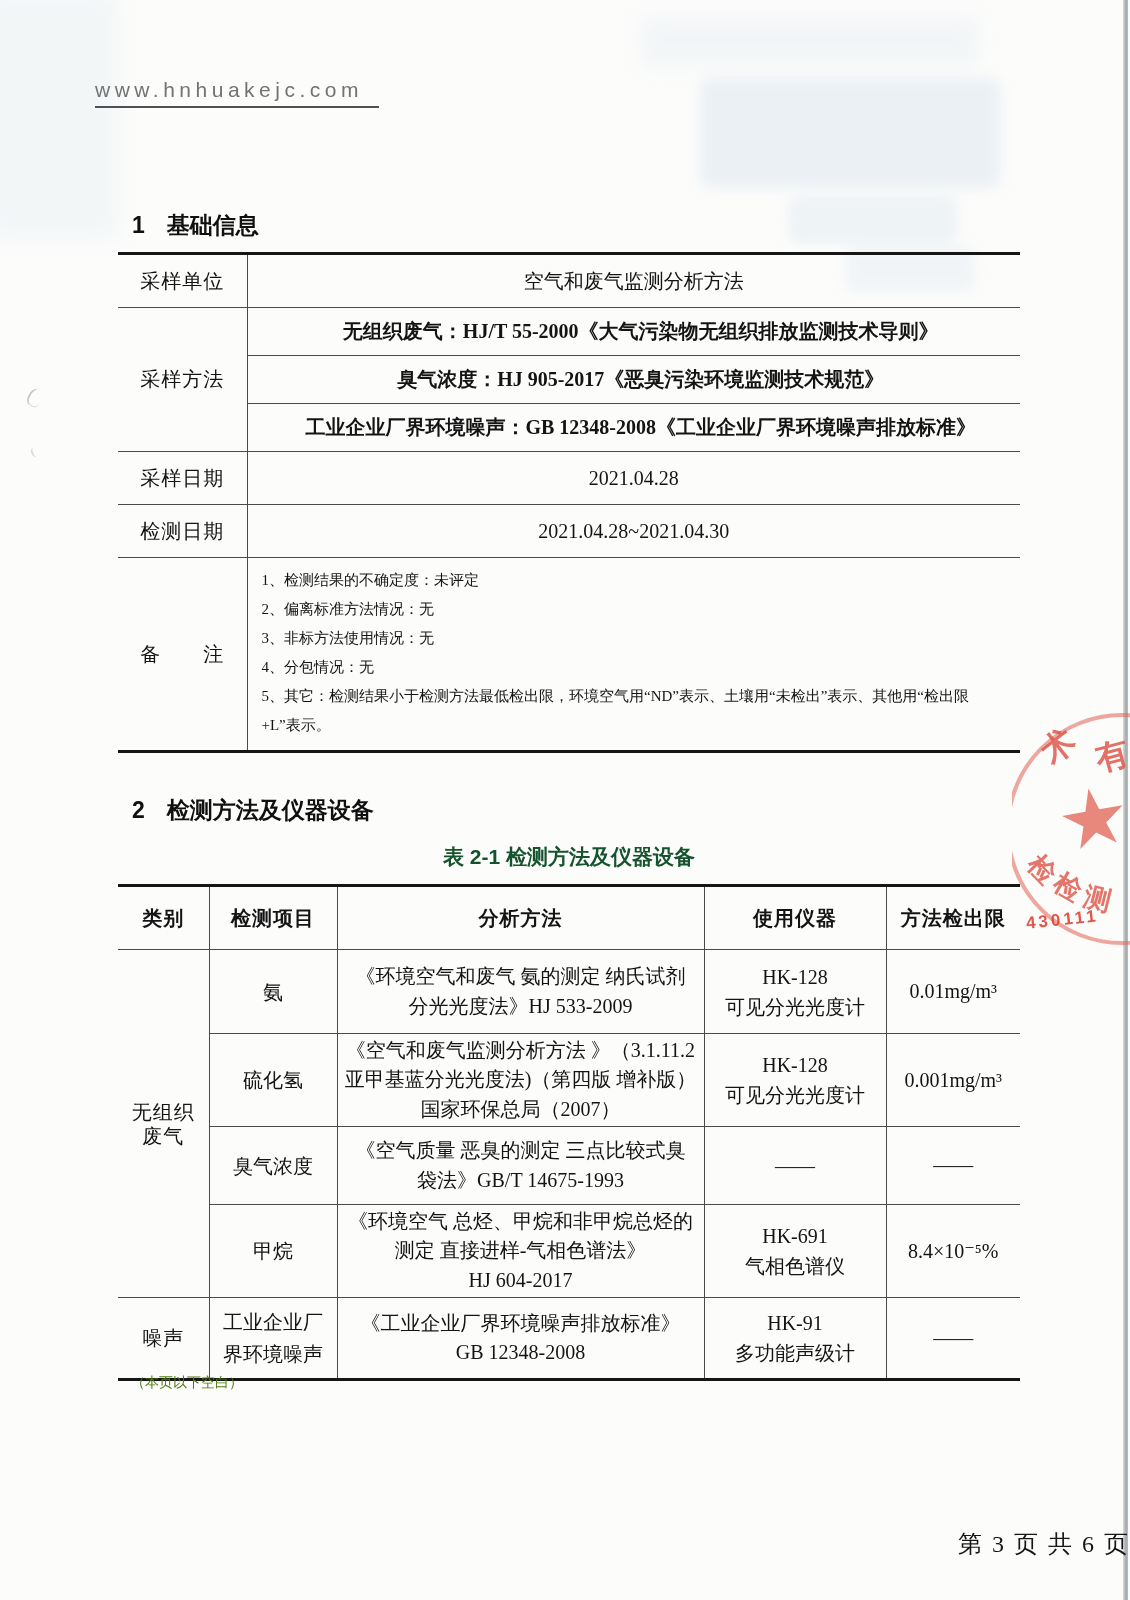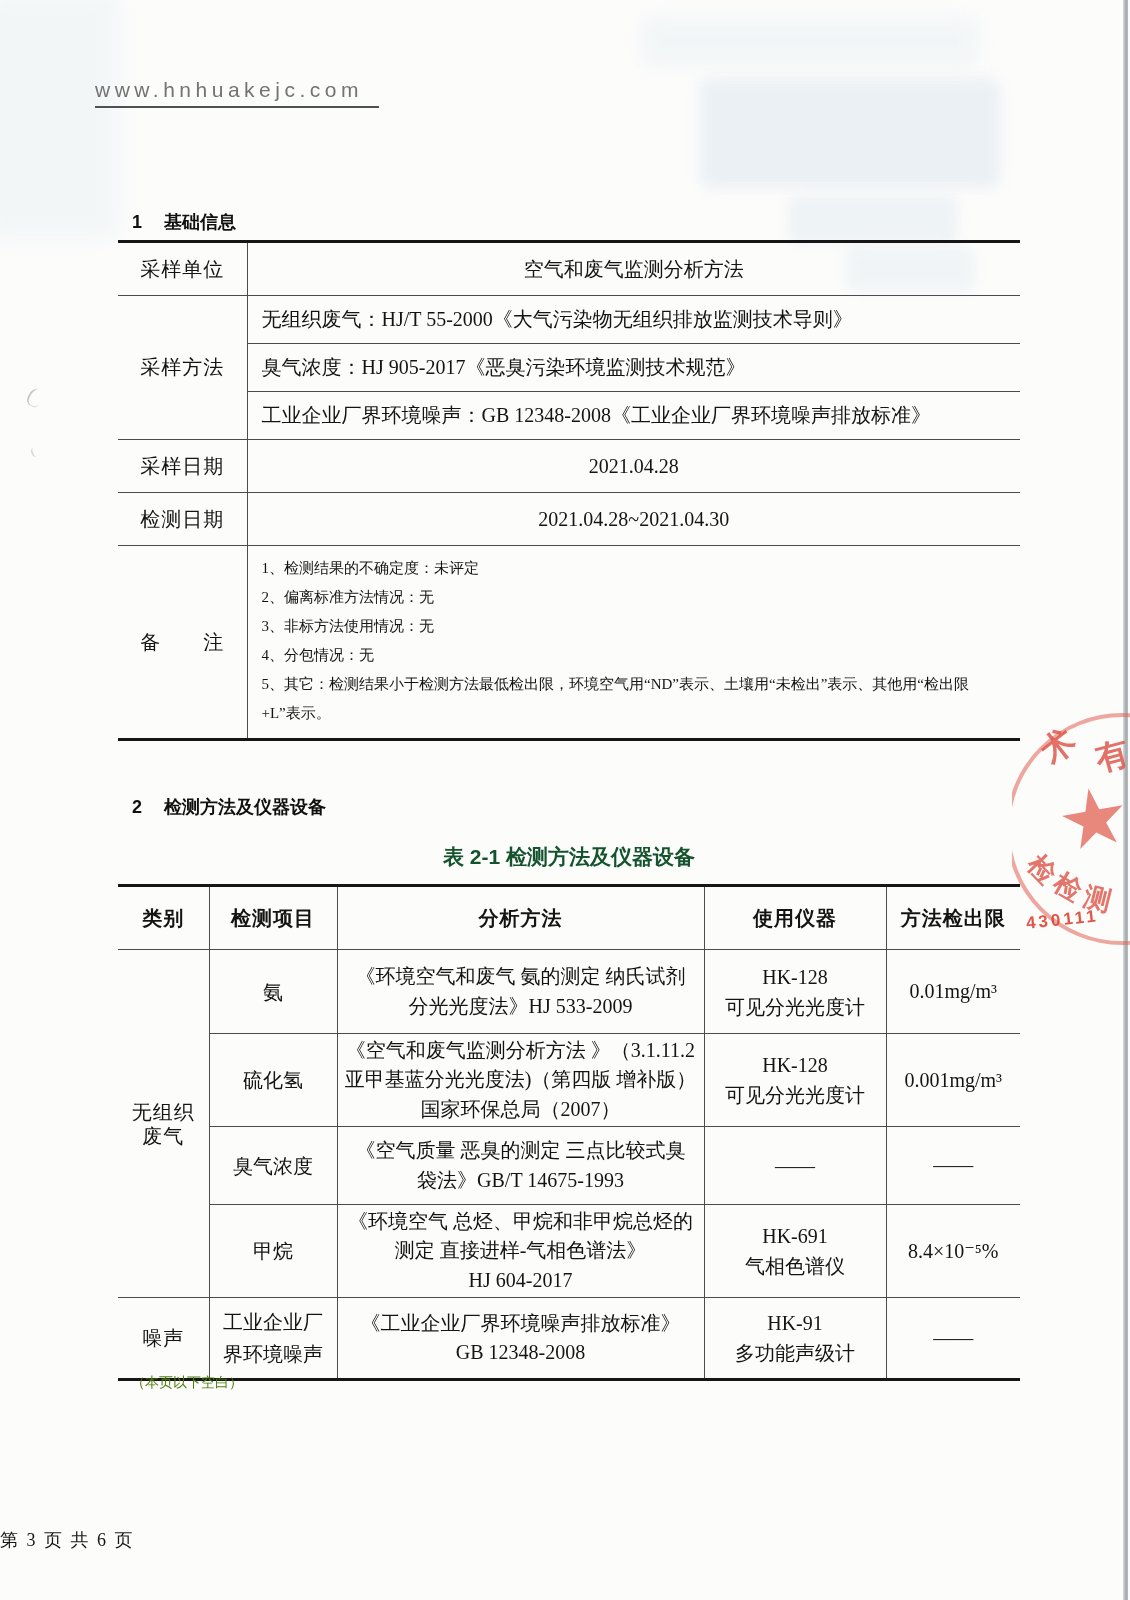--- a/index.html
+++ b/index.html
@@ -38,57 +38,57 @@
   .logo-tag{font-family:"Liberation Sans","DejaVu Sans",sans-serif;
     font-size:11px;letter-spacing:3.5px;color:#70757".7";color:#6f7476;margin-top:2px;}
   .website{margin-top:8px;font-family:"Liberation Sans","DejaVu Sans",sans-serif;
     font-size:21px;letter-spacing:4.5px;color:#737373;}
   .hdr-rule{width:284px;border-top:2px solid #4c5153;margin-top:4px;}
   .doc-no{margin-top:10px;font-size:19px;color:#1b1b1b;}
 
   
   .sec-title{position:absolute;left:132px;
     font-family:"Liberation Sans","DejaVu Sans",sans-serif;
-    font-weight:bold;font-size:18px;color:#101010;}
+    font-weight:bold;font-size:23px;color:#101010;}
   .sec-title .num{margin-right:22px;}
   .s1{top:210px;} .s2{top:795px;}
   .tbl-caption{position:absolute;left:118px;top:843px;width:902px;text-align:center;
     font-family:"Liberation Sans","DejaVu Sans",sans-serif;
     font-weight:bold;font-size:21px;color:#14532d;}
 
   
   table{border-collapse:collapse;table-layout:fixed;}
-  .t1{position:absolute;left:118px;top:240px;width:902px;
+  .t1{position:absolute;left:118px;top:252px;width:902px;
     border-top:3px solid #161616;border-bottom:3px solid #161616;}
   .t1 td{border-top:1px solid #4b4b4b;font-size:20px;vertical-align:middle;padding:0;}
   .t1 tr.first td{border-top:none;}
   .t1 td.lbl{border-right:1px solid #4b4b4b;text-align:center;letter-spacing:1px;}
   .t1 td.center{text-align:center;}
-  .t1 td.method{text-align:left;padding-left:14px;}
+  .t1 td.method{text-align:center;padding-left:14px;font-weight:bold;}
   .h52{height:52px;} .h47{height:47px;}
   .remark-cell{padding:8px 16px 10px 14px !important;}
   .remark-line{font-size:15px;line-height:29px;text-align:left;}
 
   .t2{position:absolute;left:118px;top:884px;width:902px;
     border-top:3px solid #161616;border-bottom:3px solid #161616;}
   .t2 th,.t2 td{border-top:1px solid #4b4b4b;vertical-align:middle;padding:0;
     text-align:center;font-size:20px;}
   .t2 tr.first th{border-top:none;}
   .t2 .bl{border-left:1px solid #4b4b4b;}
   .t2 th{font-weight:bold;height:62px;letter-spacing:1px;}
   .pre{white-space:pre-line;}
   .cat{line-height:24px;letter-spacing:1px;}
   .item{line-height:32px;}
   .method2{line-height:29.5px;font-size:19.5px;}
   .instr{line-height:30px;}
   .rh83{height:83px;} .rh92{height:92px;} .rh77{height:77px;} .rh80{height:80px;}
 
   .blank-note{position:absolute;left:131px;top:1374px;font-size:14px;color:#4d7c0f;}
-  .footer{position:absolute;left:0;top:1528px;width:1130px;text-align:left;
-    font-size:18px;letter-spacing:2px;color:#161616;}
+  .footer{position:absolute;left:0;top:1528px;width:1130px;text-align:right;
+    font-size:24px;letter-spacing:2px;color:#161616;}
 
   
   .stamp{position:absolute;left:1012px;top:678px;width:118px;height:290px;
     overflow:hidden;pointer-events:none;filter:blur(0.4px);}
   .stamp-ring{position:absolute;left:-6px;top:35px;width:224px;height:224px;
     border:4px solid rgba(224,96,84,.55);border-radius:50%;}
   .stamp-star{position:absolute;left:50px;top:110px;width:64px;height:64px;
     background:rgba(226,105,92,.8);transform:rotate(-10deg);
     clip-path:polygon(50% 0%,61% 35%,98% 35%,68% 57%,79% 91%,50% 70%,21% 91%,32% 57%,2% 35%,39% 35%);}
   .stamp-ch{position:absolute;font-size:33px;font-weight:bold;color:rgba(221,82,70,.82);

